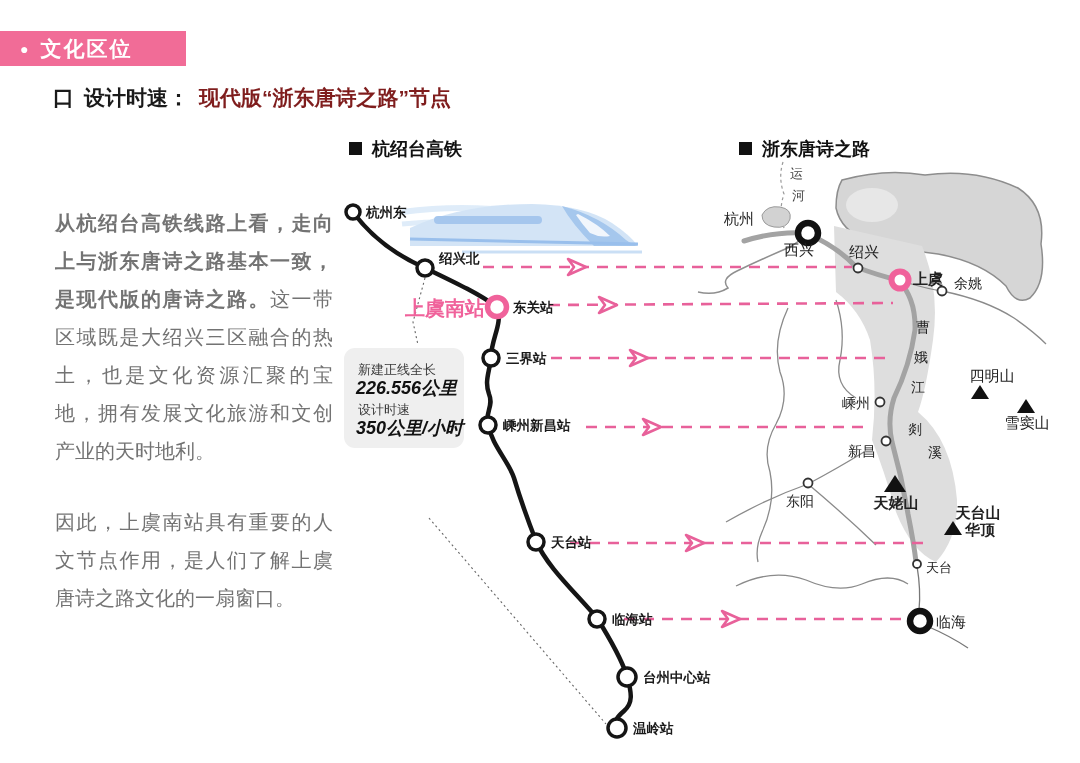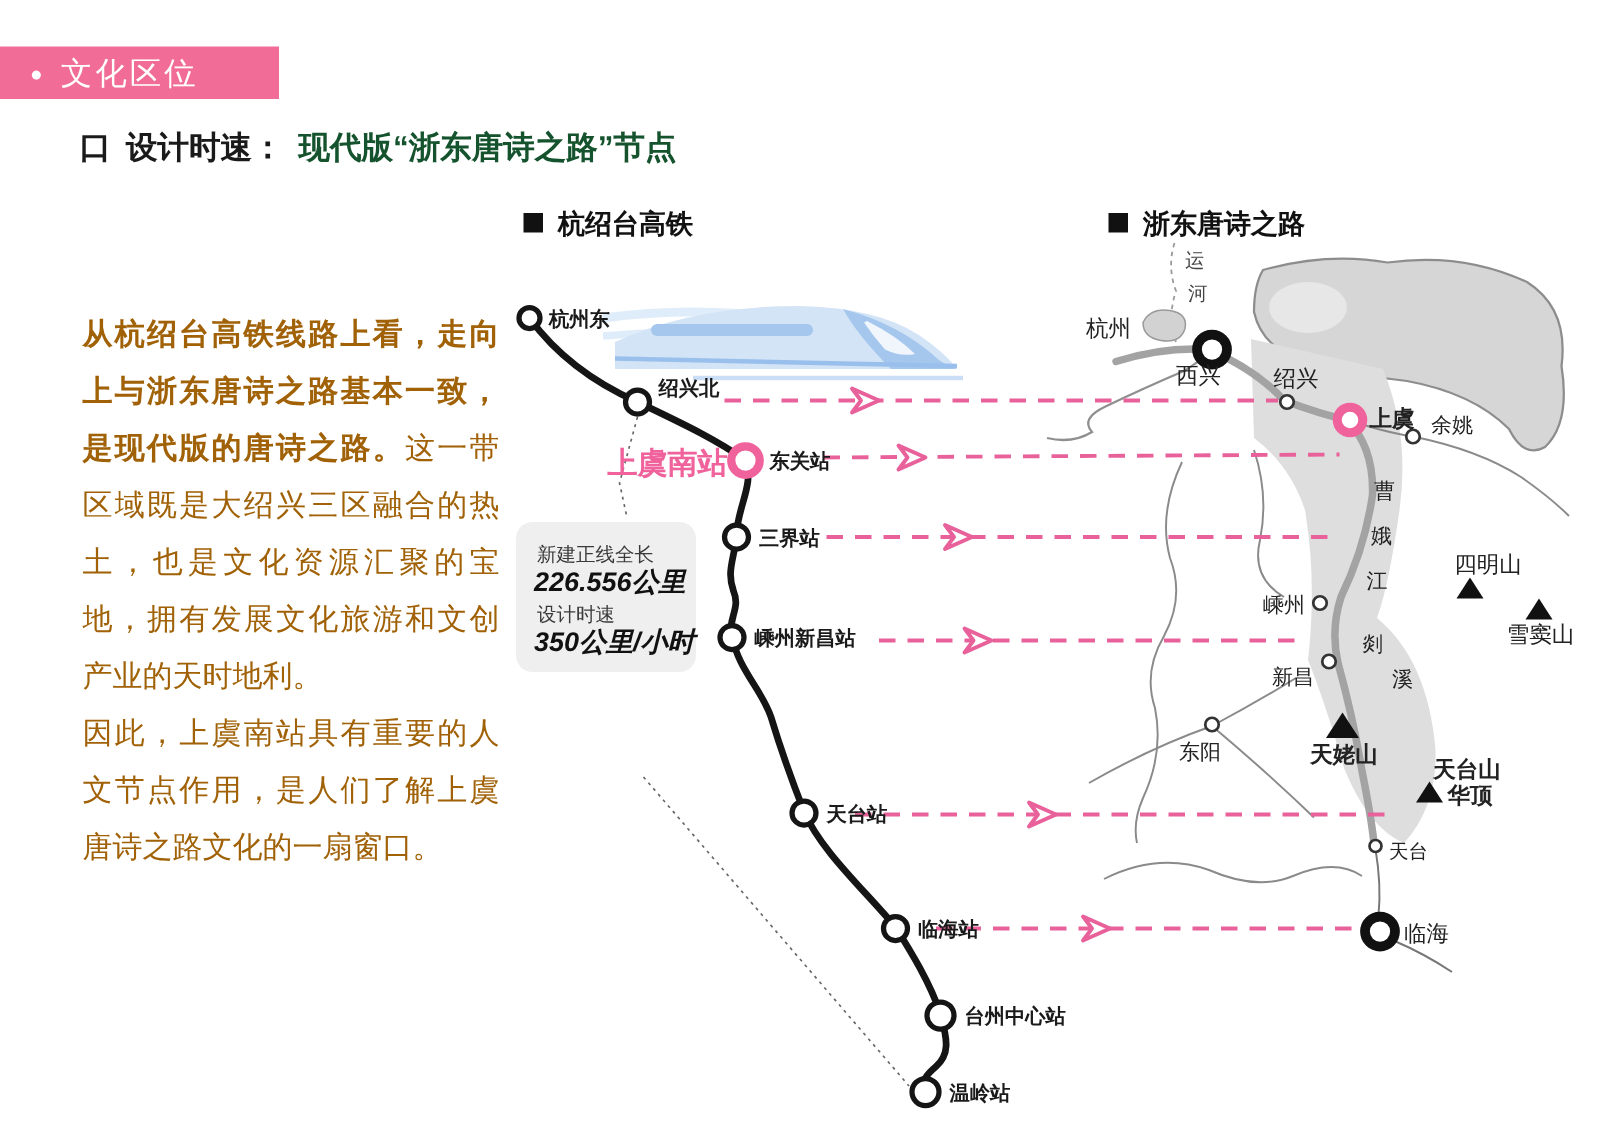--- a/index.html
+++ b/index.html
@@ -6,32 +6,32 @@
   body{
     width:1080px;height:763px;position:relative;background:#ffffff;
     font-family:"Liberation Sans","DejaVu Sans",sans-serif;overflow:hidden;
   }
   .banner{
     position:absolute;left:0;top:31px;width:186px;height:35px;
     background:#F16C97;color:#ffffff;display:flex;align-items:center;
     padding-left:20px;box-sizing:border-box;gap:12px;
   }
   .banner .dot{font-size:14px;line-height:1;}
-  .banner .t{font-size:21px;font-weight:normal;letter-spacing:2px;}
+  .banner .t{font-size:21px;font-weight:bold;letter-spacing:2px;}
   .subtitle{
     position:absolute;left:53px;top:84px;display:flex;align-items:baseline;gap:10px;
     font-size:21px;font-weight:bold;color:#1a1a1a;white-space:nowrap;
   }
-  .subtitle .hl{color:#14532d;}
+  .subtitle .hl{color:#7f1d1d;}
   .intro{
     position:absolute;left:55px;top:204px;width:278px;
-    font-size:20px;line-height:38px;color:#a16207;text-align:justify;
+    font-size:20px;line-height:38px;color:#737373;text-align:justify;
   }
   .intro p{margin:0;}
-  .intro .p2{}
+  .intro .p2{margin-top:33px;}
   svg text{font-family:"Liberation Sans","DejaVu Sans",sans-serif;}
   .diagram{position:absolute;left:0;top:0;}
 </style>
 </head>
 <body>
 
 <div class="banner">
   <span class="dot">●</span>
   <span class="t">文化区位</span>
 </div>

